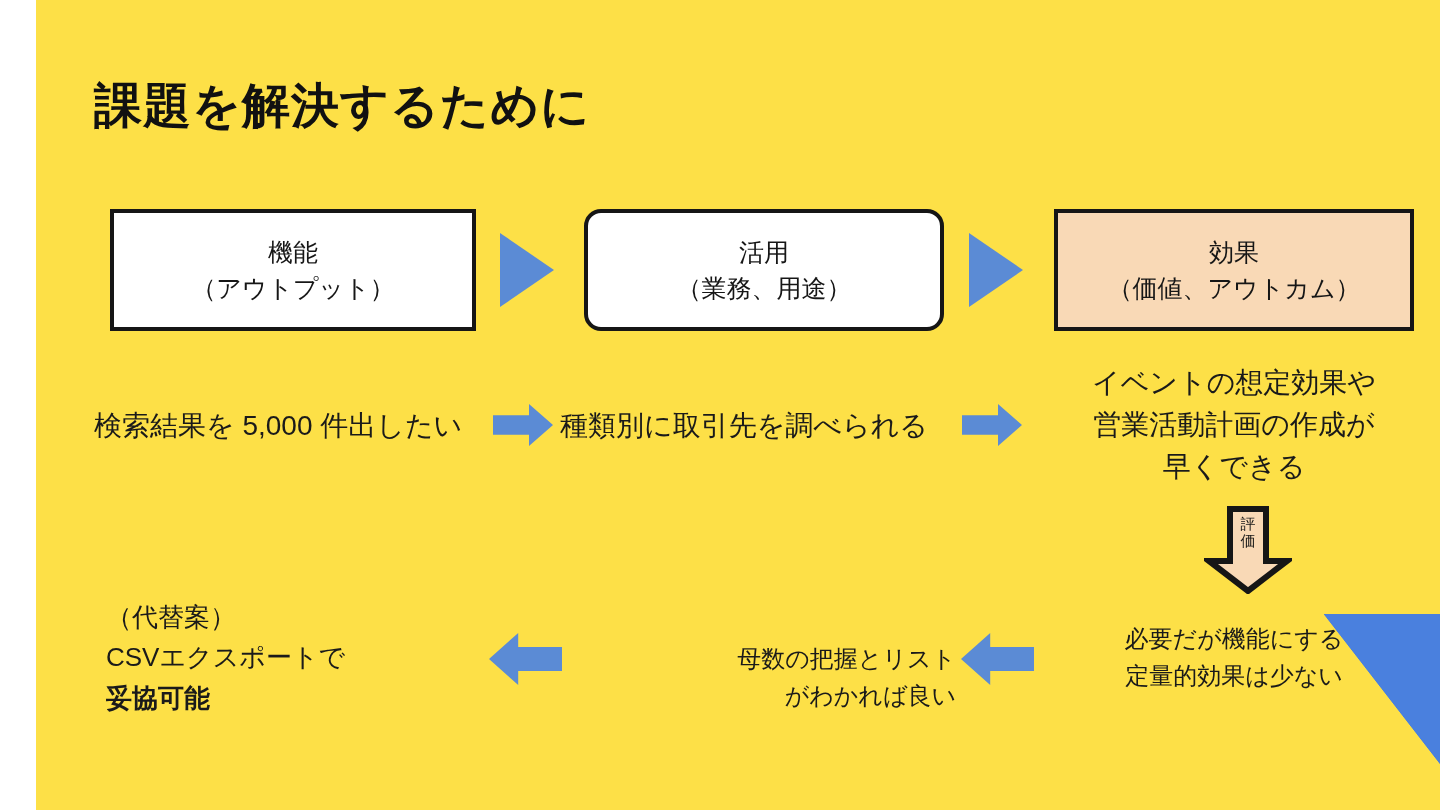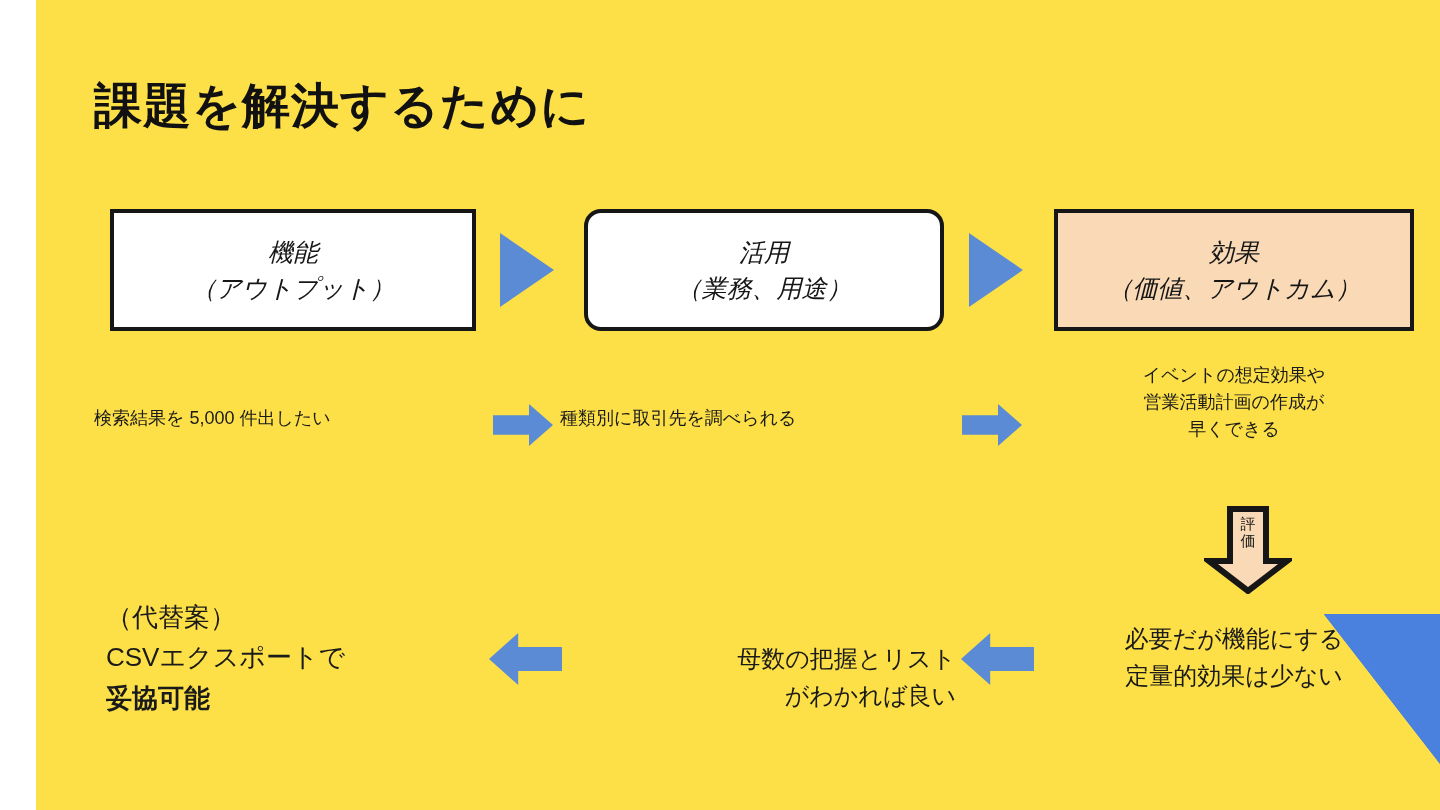--- a/index.html
+++ b/index.html
@@ -54,21 +54,21 @@
     box-sizing: border-box;
     display: flex;
     flex-direction: column;
     align-items: center;
     justify-content: center;
     background: #ffffff;
     font-size: 25px;
     line-height: 1.45;
     color: #161616;
   }
-  .stage-box .line { white-space: nowrap; font-style: italic; }
+  .stage-box .line { white-space: nowrap; }
   #box-function { left: 74px;   width: 366px; }
   #box-usage    { left: 548px;  width: 360px; border-radius: 17px; }
   #box-effect   { left: 1018px; width: 360px; background: #f9d9b6; }
 
   
   .tri-right {
     position: absolute;
     width: 0;
     height: 0;
     border-top: 37px solid transparent;
@@ -96,21 +96,21 @@
     height: 52px;
     background: #5b8bd5;
     clip-path: polygon(100% 27%, 40% 27%, 40% 0%, 0% 50%, 40% 100%, 40% 73%, 100% 73%);
   }
   #arrow-bot-1 { left: 453px; top: 633px; }
   #arrow-bot-2 { left: 925px; top: 633px; }
 
   
   .caption {
     position: absolute;
-    font-size: 18px;
+    font-size: 28px;
     line-height: 1.5;
     color: #1a1a1a;
     text-align: center;
     white-space: nowrap;
   }
   #cap-func  { left: 58px;  top: 405px; width: 390px; text-align: left; }
   #cap-usage { left: 524px; top: 405px; width: 400px; text-align: left; }
   #cap-effect{ left: 1018px; top: 362px; width: 360px; text-align: center; }
 
   

